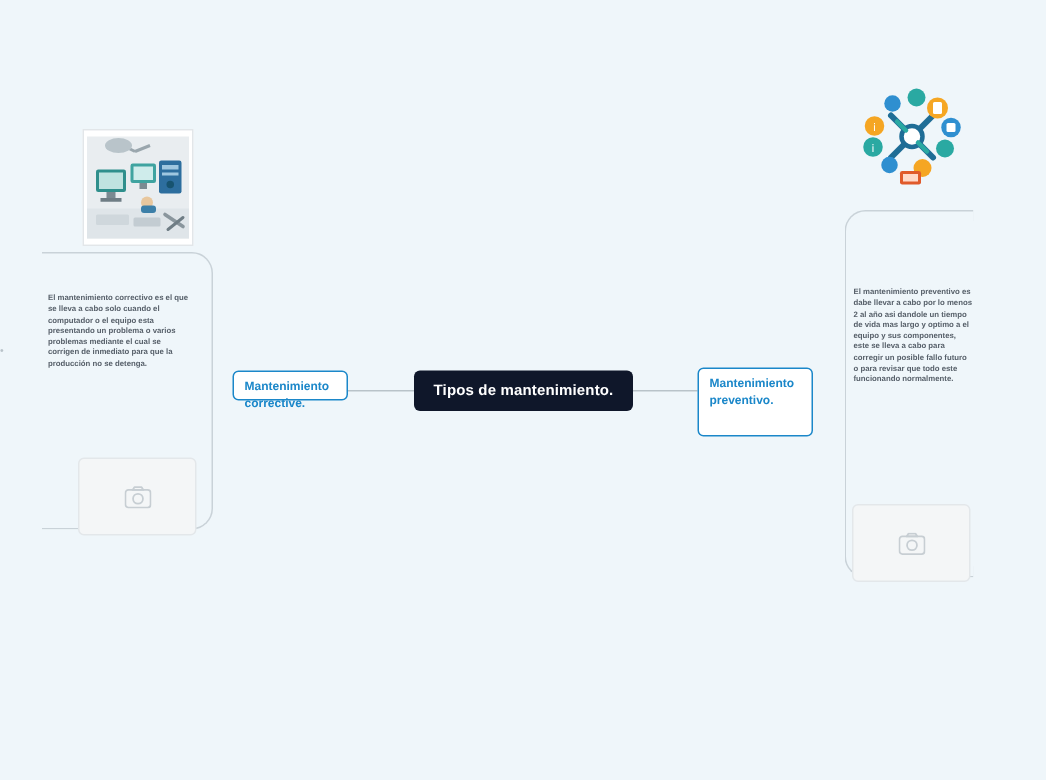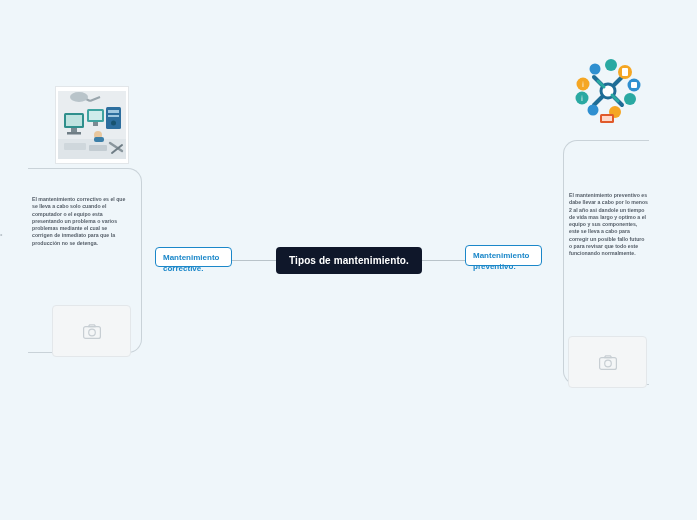--- a/index.html
+++ b/index.html
@@ -62,21 +62,21 @@
   #node-corrective {
     left: 155px;
     top: 247px;
     width: 77px;
     height: 20px;
   }
   #node-preventive {
     left: 465px;
     top: 245px;
     width: 77px;
-    height: 21px;
+    height: 46px;
   }
 
   
   .conn {
     position: absolute;
     background: #b9c3c9;
   }
   #conn-left {
     left: 232px;
     top: 260px;

